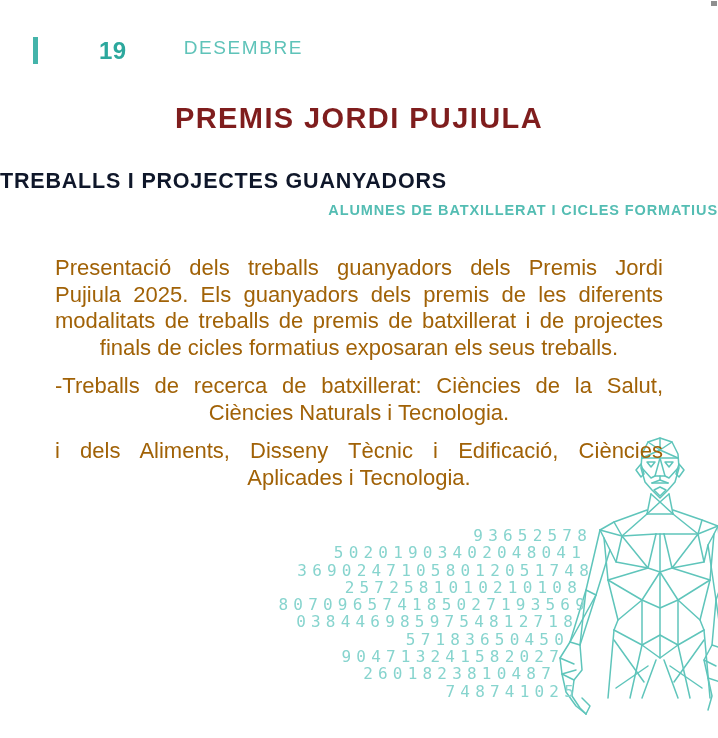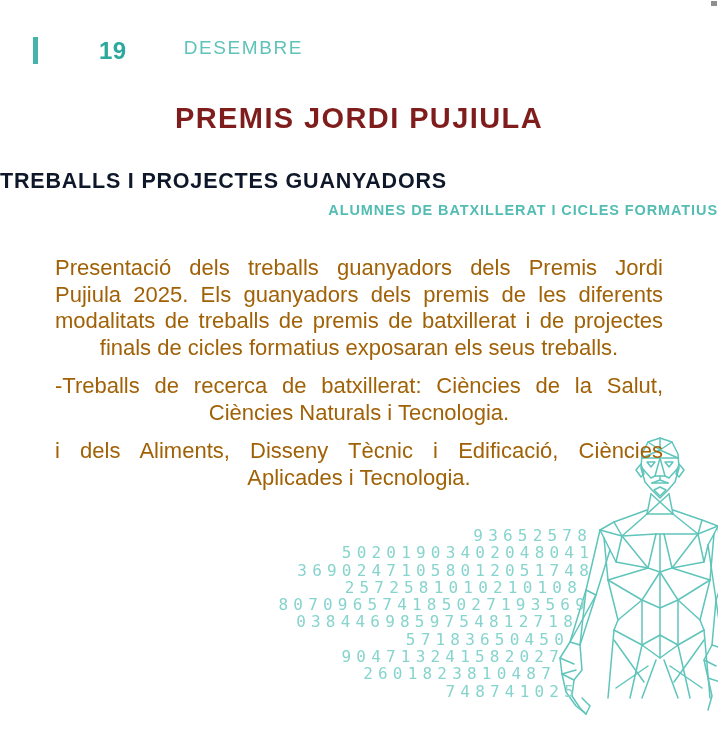--- a/index.html
+++ b/index.html
@@ -34,21 +34,21 @@
   .para { margin-bottom:12px; }
   .jline { text-align:justify; text-align-last:justify; }
   .lline { text-align:center; }
   
   .digits {
     position:absolute; top:527px; right:124px; text-align:right; z-index:2;
     font-family:"DejaVu Sans Mono", monospace; font-size:16px;
     line-height:17.3px; letter-spacing:5.2px; color:#87d4ce; white-space:nowrap;
   }
   .digits div:nth-child(1){padding-right:2px}
-  .digits div:nth-child(2){padding-right:0}
+  .digits div:nth-child(2){padding-right:8px}
   .digits div:nth-child(3){padding-right:0}
   .digits div:nth-child(4){padding-right:12px}
   .digits div:nth-child(5){padding-right:4px}
   .digits div:nth-child(6){padding-right:16px}
   .digits div:nth-child(7){padding-right:25px}
   .digits div:nth-child(8){padding-right:30px}
   .digits div:nth-child(9){padding-right:38px}
   .digits div:nth-child(10){padding-right:15px}
   
   .figure-wrap { position:absolute; top:430px; left:552px; width:166px; height:308px; z-index:1; }

